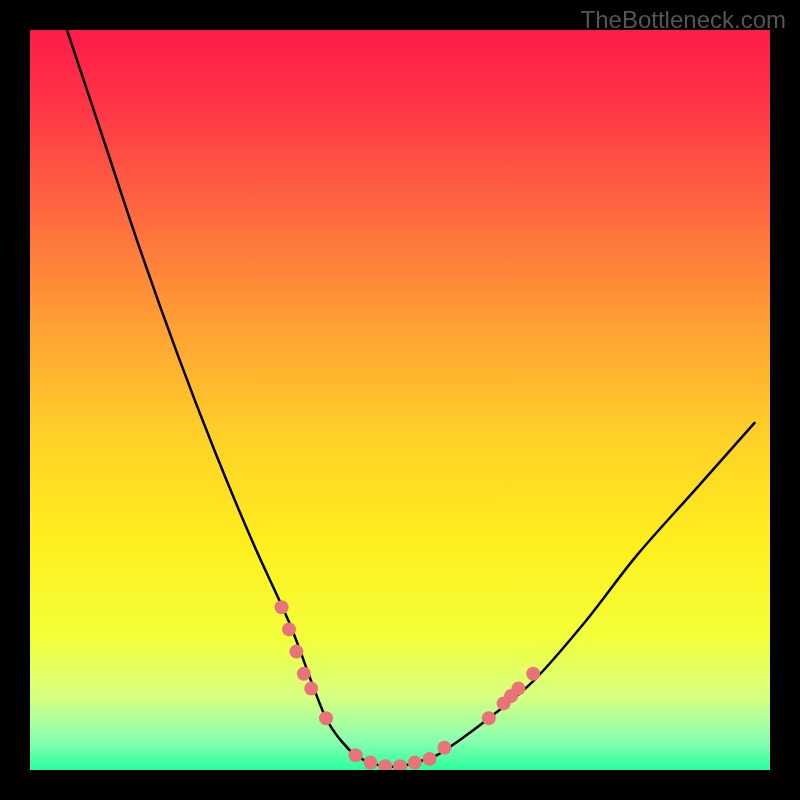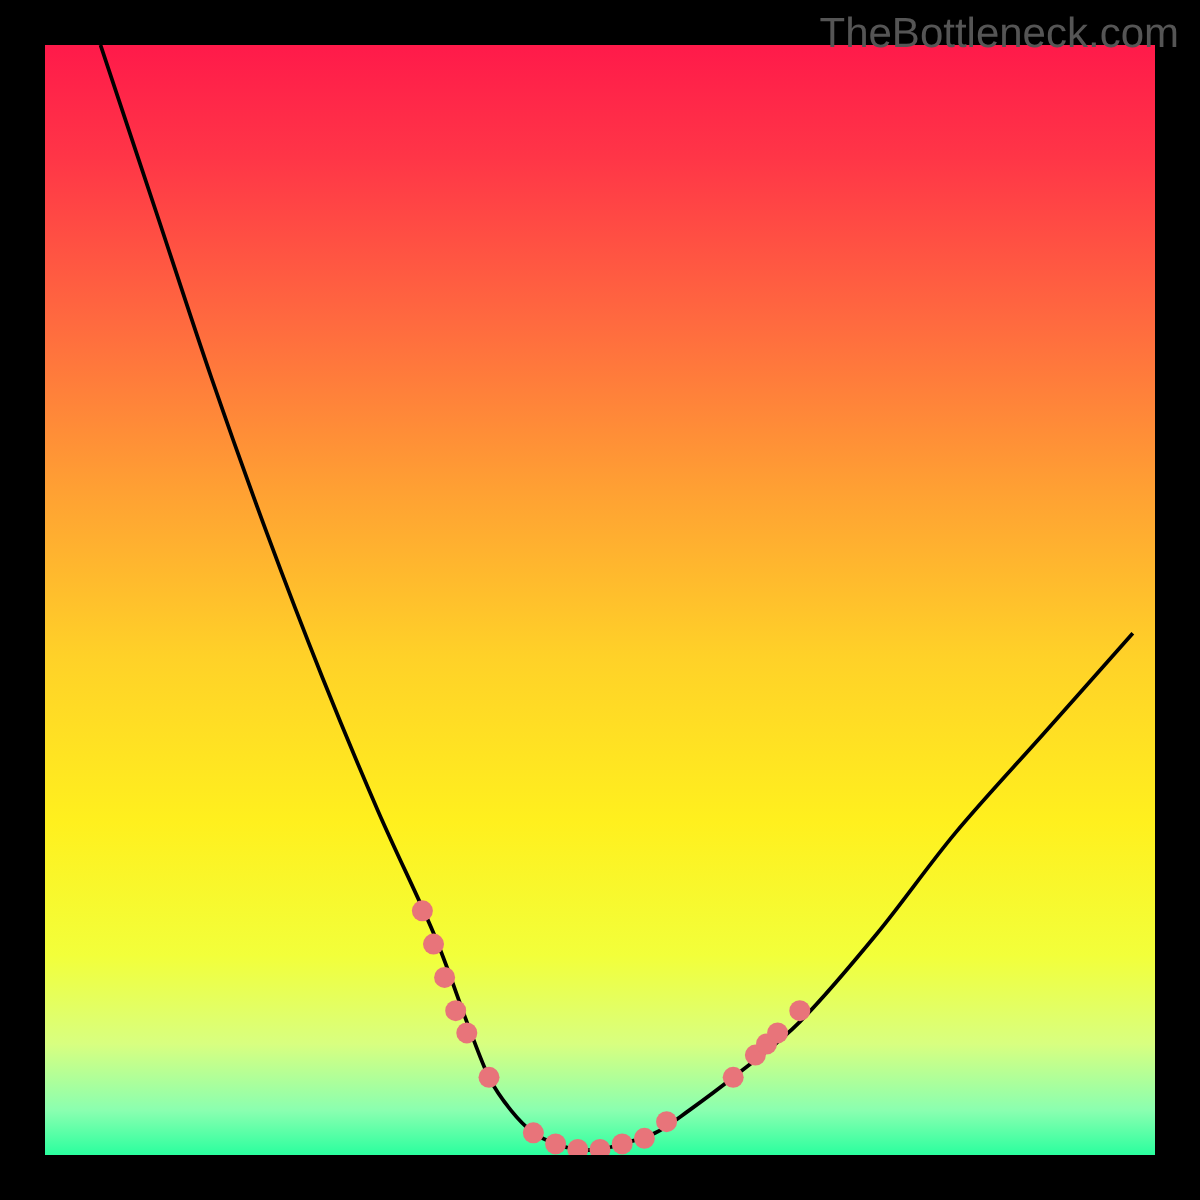--- a/index.html
+++ b/index.html
@@ -8,21 +8,21 @@
     height: 800px;
     background: #000;
     position: relative;
     font-family: Arial, sans-serif;
   }
   .watermark {
     position: absolute;
     top: 6px;
     right: 14px;
     color: #555;
-    font-size: 28px;
+    font-size: 24px;
     font-weight: 500;
     z-index: 10;
   }
   .plot-frame {
     position: absolute;
     top: 30px;
     left: 30px;
     width: 740px;
     height: 740px;
     background: #000;

